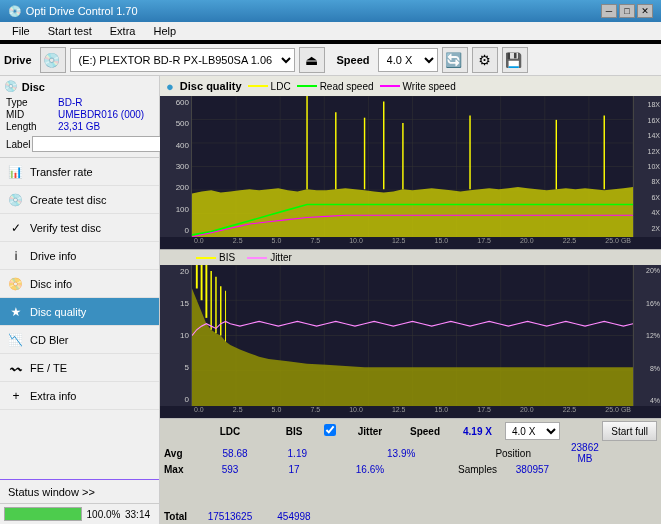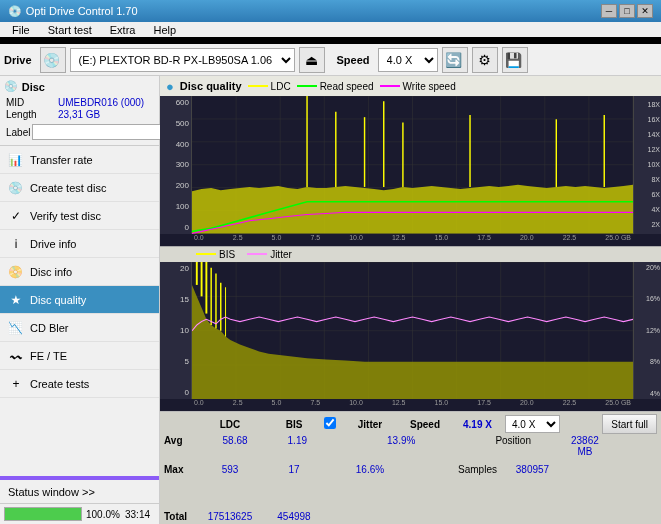--- a/index.html
+++ b/index.html
@@ -5,21 +5,21 @@
     * { box-sizing: border-box; margin: 0; padding: 0; }
     body { font-family: 'Segoe UI', Tahoma, Geneva, Verdana, sans-serif; font-size: 11px; background: #f0f0f0; width: 661px; height: 524px; overflow: hidden; }
     
     
     .titlebar { background: linear-gradient(to bottom, #4a9fd4, #2e7bb5); color: white; height: 22px; display: flex; align-items: center; padding: 0 8px; justify-content: space-between; }
     .titlebar-title { font-size: 11px; font-weight: normal; display: flex; align-items: center; gap: 4px; }
     .titlebar-controls { display: flex; gap: 2px; }
     .titlebar-btn { width: 16px; height: 14px; background: #c0c0c0; border: 1px solid #888; font-size: 9px; display: flex; align-items: center; justify-content: center; cursor: pointer; color: #000; }
     
     
-    .menubar { background: #f0f0f0; border-bottom: 7px solid #000000; height: 22px; display: flex; align-items: center; padding: 0 4px; gap: 2px; }
+    .menubar { background: #f0f0f0; border-bottom: 4px solid #000000; height: 22px; display: flex; align-items: center; padding: 0 4px; gap: 2px; }
     .menu-item { padding: 2px 8px; font-size: 11px; cursor: pointer; }
     
     
     .toolbar { background: #f0f0f0; border-bottom: 1px solid #ccc; height: 32px; display: flex; align-items: center; padding: 0 4px; gap: 4px; }
     .toolbar-label { font-size: 11px; font-weight: bold; margin-right: 4px; }
     .drive-select { height: 24px; border: 1px solid #aaa; background: white; font-size: 11px; padding: 0 4px; min-width: 200px; }
     .toolbar-icon-btn { width: 26px; height: 26px; background: #e8e8e8; border: 1px solid #aaa; display: flex; align-items: center; justify-content: center; cursor: pointer; font-size: 14px; }
     .speed-label { font-size: 11px; font-weight: bold; margin-left: 8px; margin-right: 4px; }
     .speed-select { height: 24px; border: 1px solid #aaa; background: white; font-size: 11px; padding: 0 4px; width: 60px; }
     
@@ -40,26 +40,26 @@
     .label-input { flex: 1; height: 16px; border: 1px solid #aaa; font-size: 10px; padding: 0 2px; }
     .label-btn { width: 18px; height: 18px; background: #e8e8e8; border: 1px solid #aaa; display: flex; align-items: center; justify-content: center; cursor: pointer; font-size: 10px; }
     
     
     .nav-items { flex: 1; }
     .nav-item { height: 28px; display: flex; align-items: center; gap: 6px; padding: 0 8px; cursor: pointer; font-size: 11px; border-bottom: 1px solid #e0e0e0; }
     .nav-item.active { background: #3a8fc0; color: white; }
     .nav-item-icon { width: 16px; height: 16px; display: flex; align-items: center; justify-content: center; font-size: 12px; }
     
     
-    .bottom-bar { border-top: 4px solid #8b5cf6; }
+    .bottom-bar { border-top: 1px solid #8b5cf6; }
     .status-window-btn { height: 24px; display: flex; align-items: center; padding: 0 8px; font-size: 11px; cursor: pointer; border-bottom: 1px solid #ccc; background: #f0f0f0; }
     .progress-row { display: flex; align-items: center; gap: 4px; padding: 3px 4px; }
     .progress-bar-outer { flex: 1; height: 14px; border: 1px solid #aaa; background: #e0e0e0; }
     .progress-bar-inner { height: 100%; background: #4dcc4d; }
-    .progress-text { font-size: 10px; width: 35px; text-align: left; }
+    .progress-text { font-size: 10px; width: 35px; text-align: center; }
     .time-text { font-size: 10px; width: 30px; }
     
     
     .content-area { flex: 1; background: #4a4a5a; display: flex; flex-direction: column; overflow: hidden; }
     
     
     .quality-header { background: #e8e8e0; display: flex; align-items: center; gap: 6px; padding: 2px 6px; height: 20px; }
     .quality-title { font-size: 11px; font-weight: bold; }
     .legend-item { display: flex; align-items: center; gap: 3px; font-size: 10px; }
     .legend-color { width: 20px; height: 2px; }
@@ -113,20 +113,24 @@
 <div class="main-content">
 
   <div class="sidebar">
 
     <div class="disc-section">
       <div class="disc-header">
         <span>💿</span>
         <span>Disc</span>
       </div>
       <div class="disc-info-row">
+        <span class="disc-info-label">Type</span>
+        <span class="disc-info-value">BD-R</span>
+      </div>
+      <div class="disc-info-row">
         <span class="disc-info-label">MID</span>
         <span class="disc-info-value">UMEBDR016 (000)</span>
       </div>
       <div class="disc-info-row">
         <span class="disc-info-label">Length</span>
         <span class="disc-info-value">23,31 GB</span>
       </div>
       <div class="label-row">
         <span class="disc-info-label">Label</span>
         <input class="label-input" type="text" value="" style="">
@@ -162,21 +166,21 @@
       <div class="nav-item">
         <span class="nav-item-icon">📉</span>
         <span>CD Bler</span>
       </div>
       <div class="nav-item">
         <span class="nav-item-icon">〰</span>
         <span>FE / TE</span>
       </div>
       <div class="nav-item">
         <span class="nav-item-icon">+</span>
-        <span>Create tests</span>
+        <span>Extra info</span>
       </div>
     </div>
 
     <div class="bottom-bar">
       <div class="status-window-btn">
         <span>Status window &gt;&gt;</span>
       </div>
       <div class="progress-row">
         <div class="progress-bar-outer">
           <div class="progress-bar-inner" style="width:100%"></div>
@@ -395,21 +399,21 @@
         <div style="width:55px; text-align:center; color:#0000cc; font-weight:bold;">4.19 X</div>
         <div style="width:55px;">
           <select class="speed-select-sm">
             <option>4.0 X</option>
           </select>
         </div>
         <div style="flex:1;"></div>
         <button class="btn-start">Start full</button>
       </div>
 
-      <div style="display:flex; align-items:flex-start; font-size:10px; margin-bottom:7px;gap:40px;">
+      <div style="display:flex; align-items:center; font-size:10px; margin-bottom:0;gap:40px;">
         <div style="width:32px; font-weight:bold;">Avg</div>
         <div style="width:68px; text-align:center; color:#0000cc;">58.68</div>
         <div style="width:60px; text-align:center; color:#0000cc;">1.19</div>
         <div style="width:16px;"></div>
         <div style="width:60px; text-align:center; color:#0000cc;">13.9%</div>
         <div style="width:50px;"></div>
         <div style="width:55px; text-align:center;">Position</div>
         <div style="width:55px; text-align:center; color:#0000cc;">23862 MB</div>
         <div style="flex:1;"></div>
         <button class="btn-start">Start part</button>

